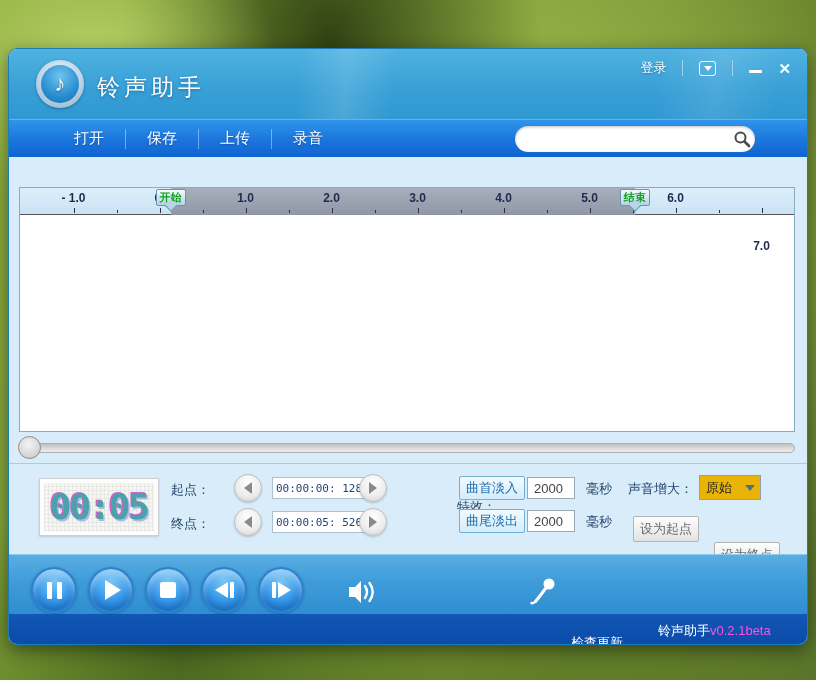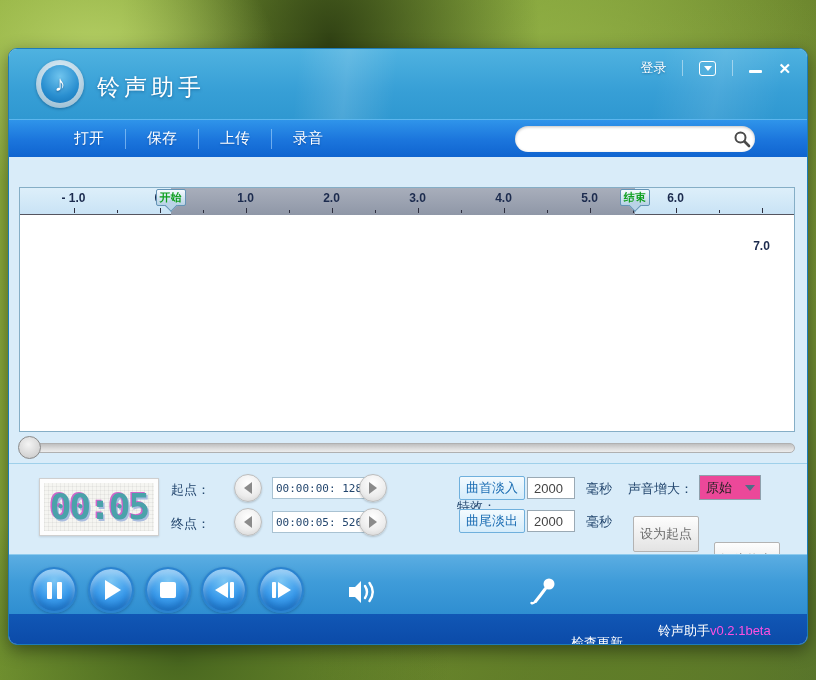--- a/index.html
+++ b/index.html
@@ -183,27 +183,27 @@
     background:linear-gradient(180deg,#f3fafe,#d4ecfb);
     border:1px solid #6fb0dd; border-radius:2px;
     font-size:13px; color:#1b6db3; cursor:pointer;
   }
   .ms-input {
     position:absolute; width:48px; height:22px; border:1px solid #9aa9b4; background:#fff;
     font-size:13px; color:#444; padding-left:6px; outline:none;
   }
   .boost-select {
     position:absolute; left:690px; top:426px; width:62px; height:25px;
-    background:#ec4899; border:1px solid #8fa0ac;
+    background:#eab308; border:1px solid #8fa0ac;
     display:flex; align-items:center; cursor:pointer;
   }
   .boost-select .val { flex:1; font-size:13px; color:#222; padding-left:6px; }
   .boost-select .chev { width:0; height:0; border-left:5px solid transparent; border-right:5px solid transparent; border-top:6px solid #4e6e86; margin-right:5px; }
   .set-btn {
-    position:absolute; height:36px; padding:0 6px;
+    position:absolute; height:26px; padding:0 6px;
     background:linear-gradient(180deg,#fdfdfd,#e3e3e3);
     border:1px solid #b3b3b3; border-radius:2px;
     font-size:13px; color:#6b6b6b; cursor:pointer;
   }
 
   
   .playbar {
     position:absolute; left:0; top:505px; width:100%; height:60px;
     background:linear-gradient(180deg,#5bade2 0%,#3f9cd9 45%,#2f8ed1 100%);
     border-top:1px solid #8fcbee;

